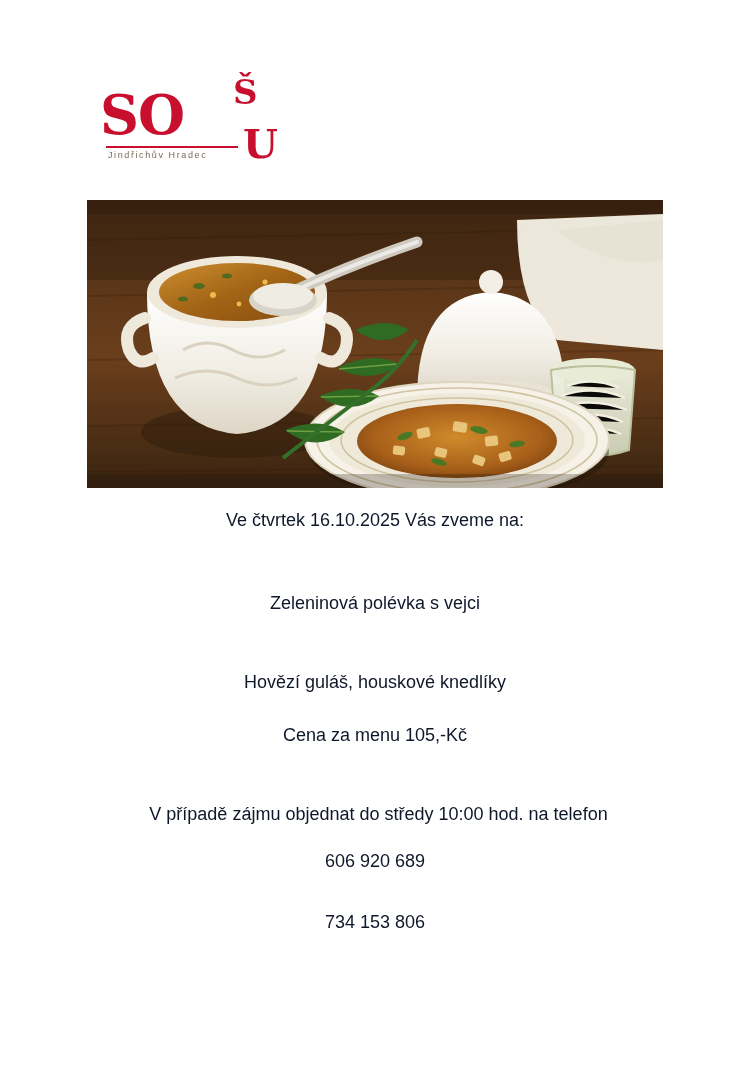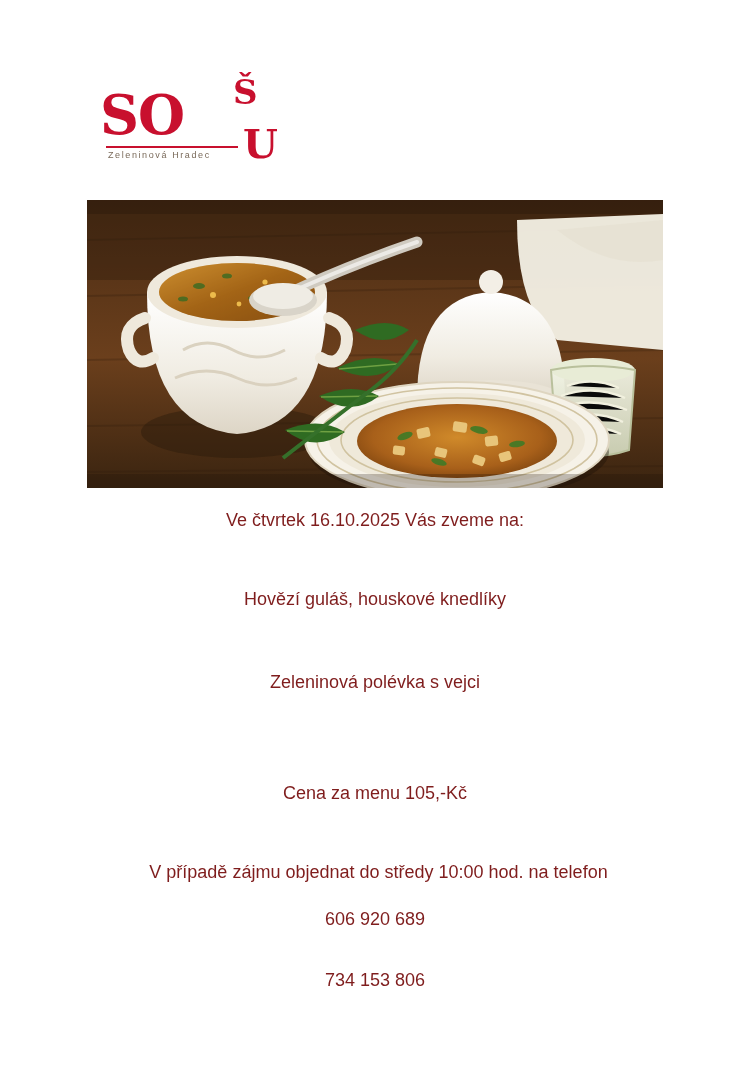--- a/index.html
+++ b/index.html
@@ -93,43 +93,43 @@
   .lines {
     position: absolute;
     left: 0;
     top: 500px;
     width: 750px;
     text-align: center;
   }
   .line {
     font-family: "Liberation Sans", sans-serif;
     font-size: 18px;
-    color: #7f1d1d;
+    color: #0f172a;
     text-align: center;
     white-space: nowrap;
   }
   .l-date     { margin-top: 10px; }
   .l-soup     { margin-top: 62px; }
   .l-main     { margin-top: 58px; }
-  .l-price    { margin-top: 90px; }
+  .l-price    { margin-top: 32px; }
   .l-order    { margin-top: 58px; margin-left: 7px; }
   .l-phone1   { margin-top: 26px; }
   .l-phone2   { margin-top: 40px; }
 </style>
 </head>
 <body>
 
 <div class="page">
 
   <div class="logo-block">
     <span class="logo-word">SO</span>
     <span class="logo-caron">Š</span>
     <span class="logo-u">U</span>
     <div class="logo-rule"></div>
-    <div class="logo-sub">Zeleninová Hradec</div>
+    <div class="logo-sub">Jindřichův Hradec</div>
   </div>
 
   <div class="photo">
     <svg width="576" height="288" viewBox="0 0 576 288" xmlns="http://www.w3.org/2000/svg">
       <defs>
         <linearGradient id="wood" x1="0" y1="0" x2="0" y2="1">
           <stop offset="0%" stop-color="#4a2c14"></stop>
           <stop offset="55%" stop-color="#6b3f1c"></stop>
           <stop offset="100%" stop-color="#3a2410"></stop>
         </linearGradient>
@@ -257,21 +257,21 @@
       <path d="M196 258 Q232 230 276 196 Q310 172 330 140" stroke="#35702a" stroke-width="4" fill="none"></path>
 
       <rect x="0" y="0" width="576" height="288" fill="none"></rect>
       <rect x="0" y="0" width="576" height="14" fill="#1c1007" opacity="0.25"></rect>
       <rect x="0" y="274" width="576" height="14" fill="#1c1007" opacity="0.25"></rect>
     </svg>
   </div>
 
   <div class="lines">
     <div class="line l-date">Ve čtvrtek 16.10.2025 Vás zveme na:</div>
+    <div class="line l-soup">Zeleninová polévka s vejci</div>
     <div class="line l-main">Hovězí guláš, houskové knedlíky</div>
-    <div class="line l-soup">Zeleninová polévka s vejci</div>
     <div class="line l-price">Cena za menu 105,-Kč</div>
     <div class="line l-order">V případě zájmu objednat do středy 10:00 hod. na telefon</div>
     <div class="line l-phone1">606 920 689</div>
     <div class="line l-phone2">734 153 806</div>
   </div>
 
 </div>
 
 </body></html>

